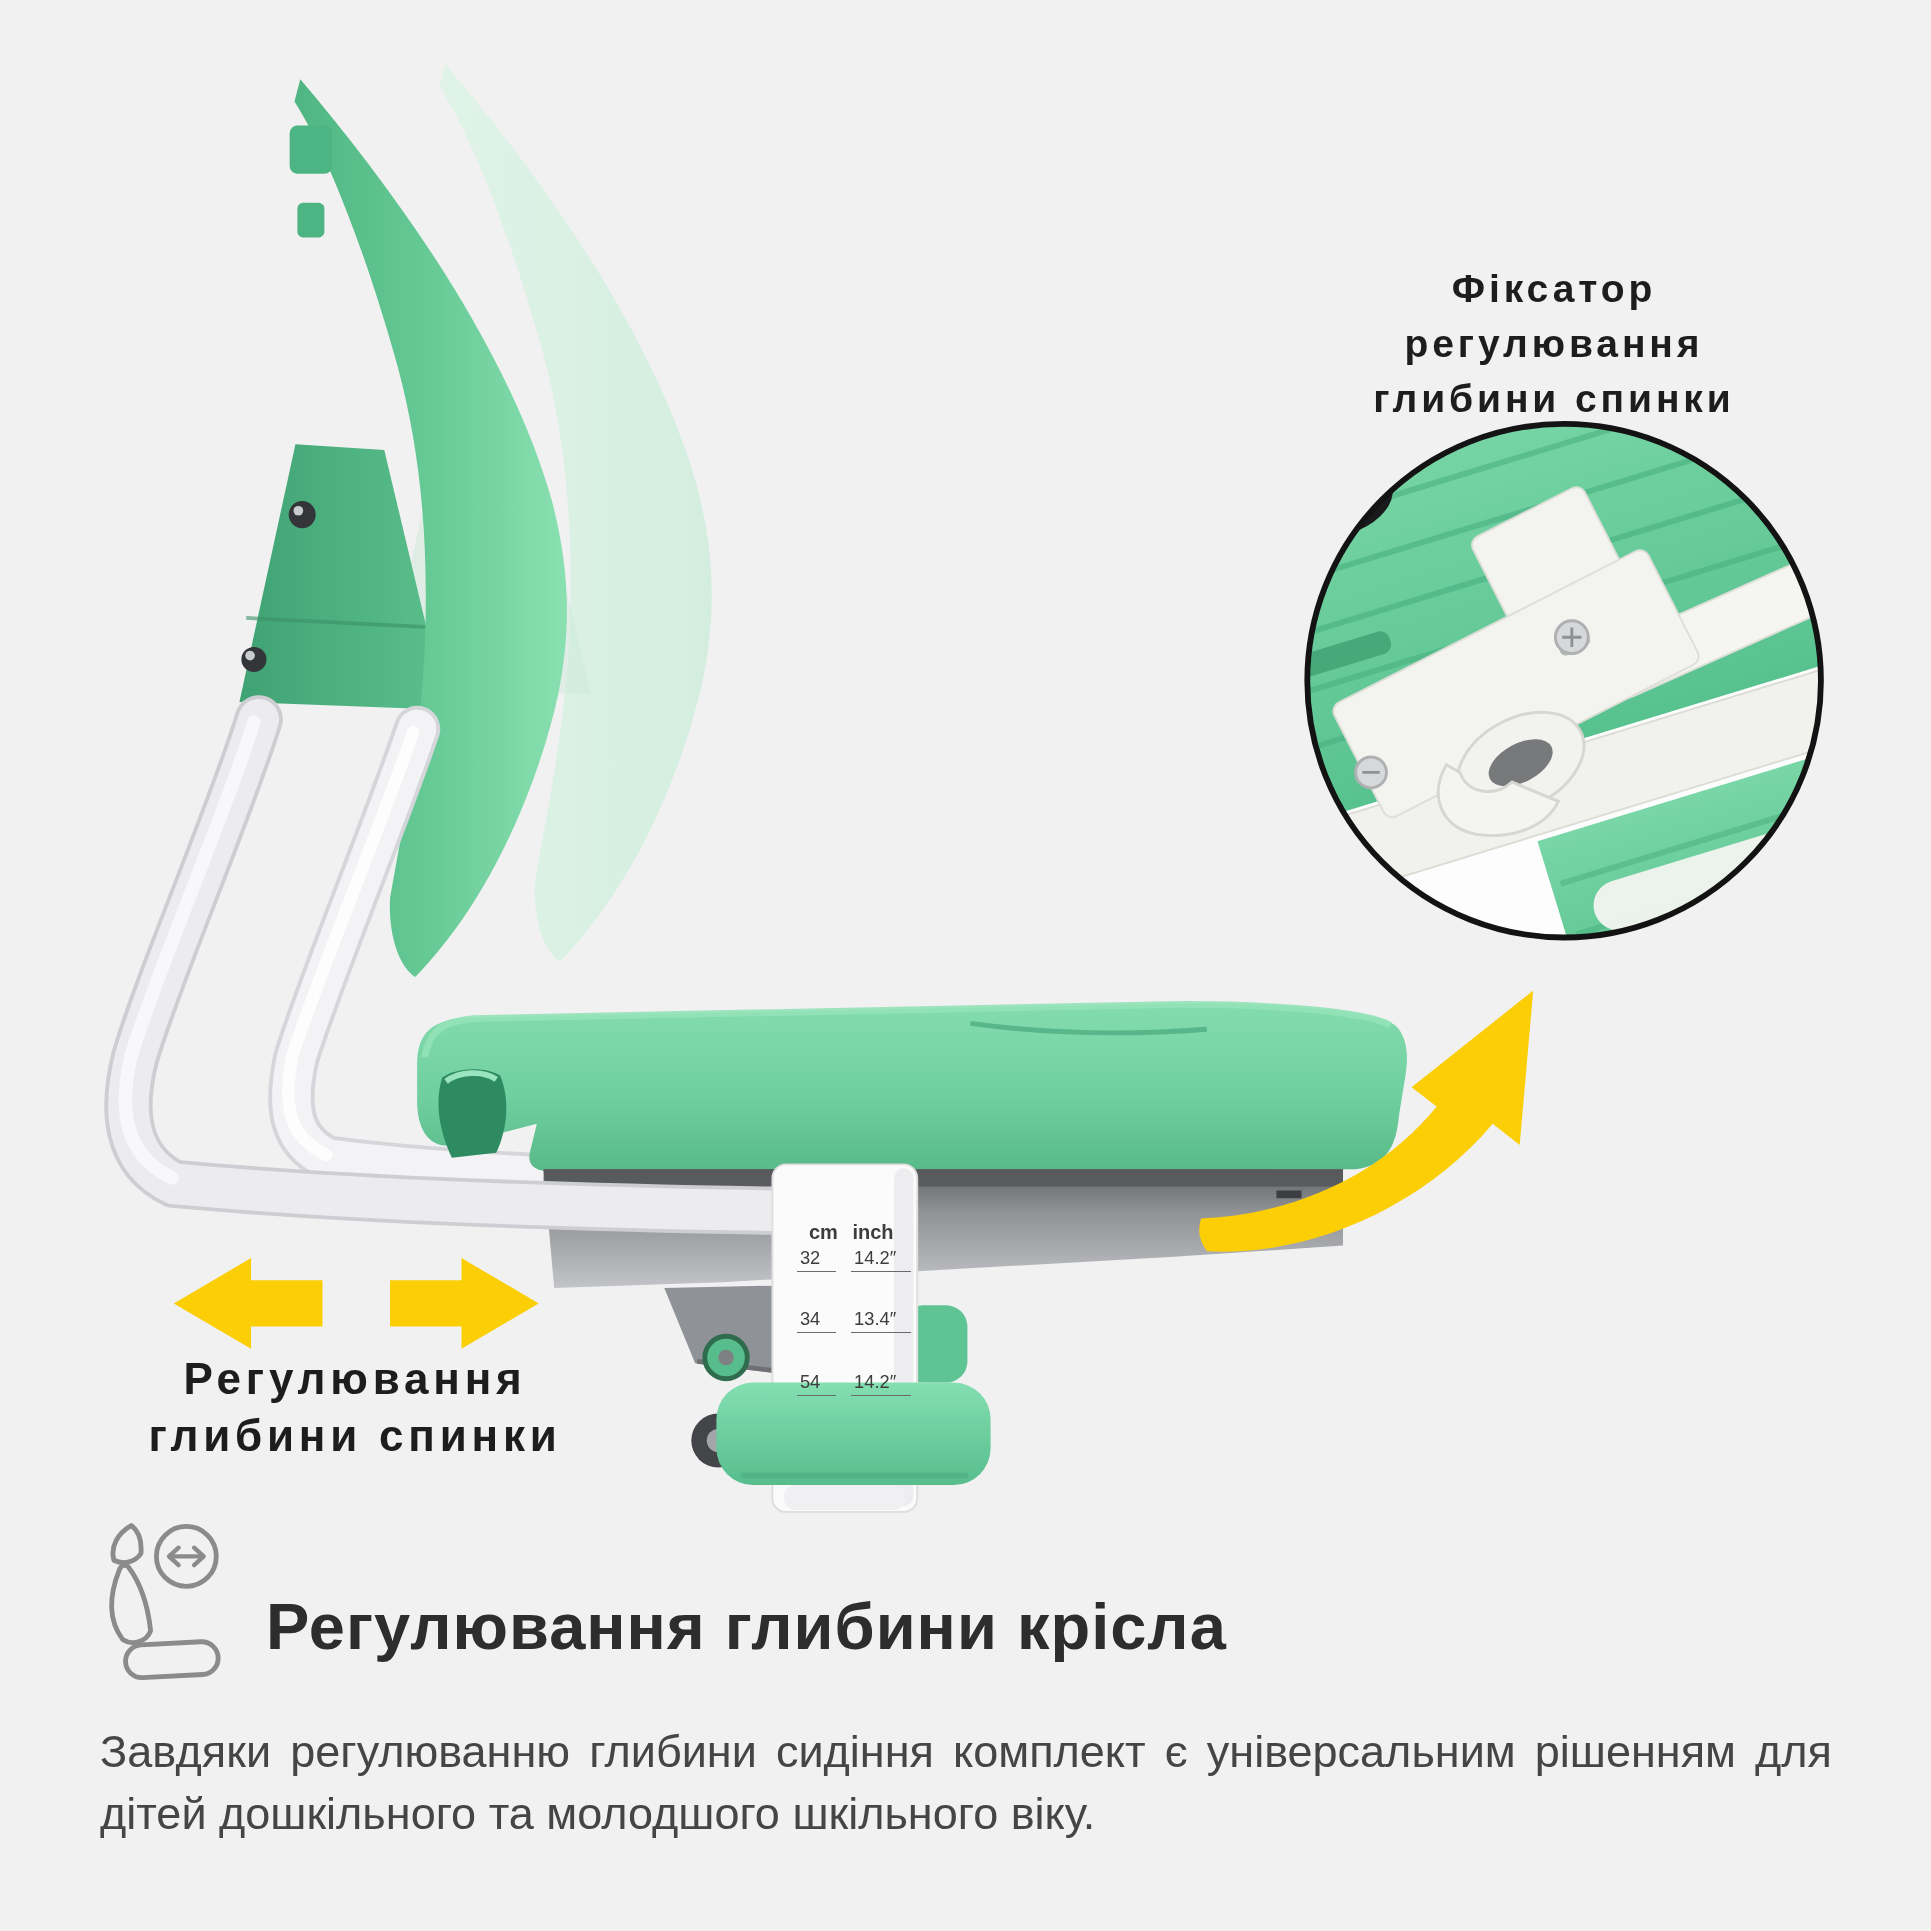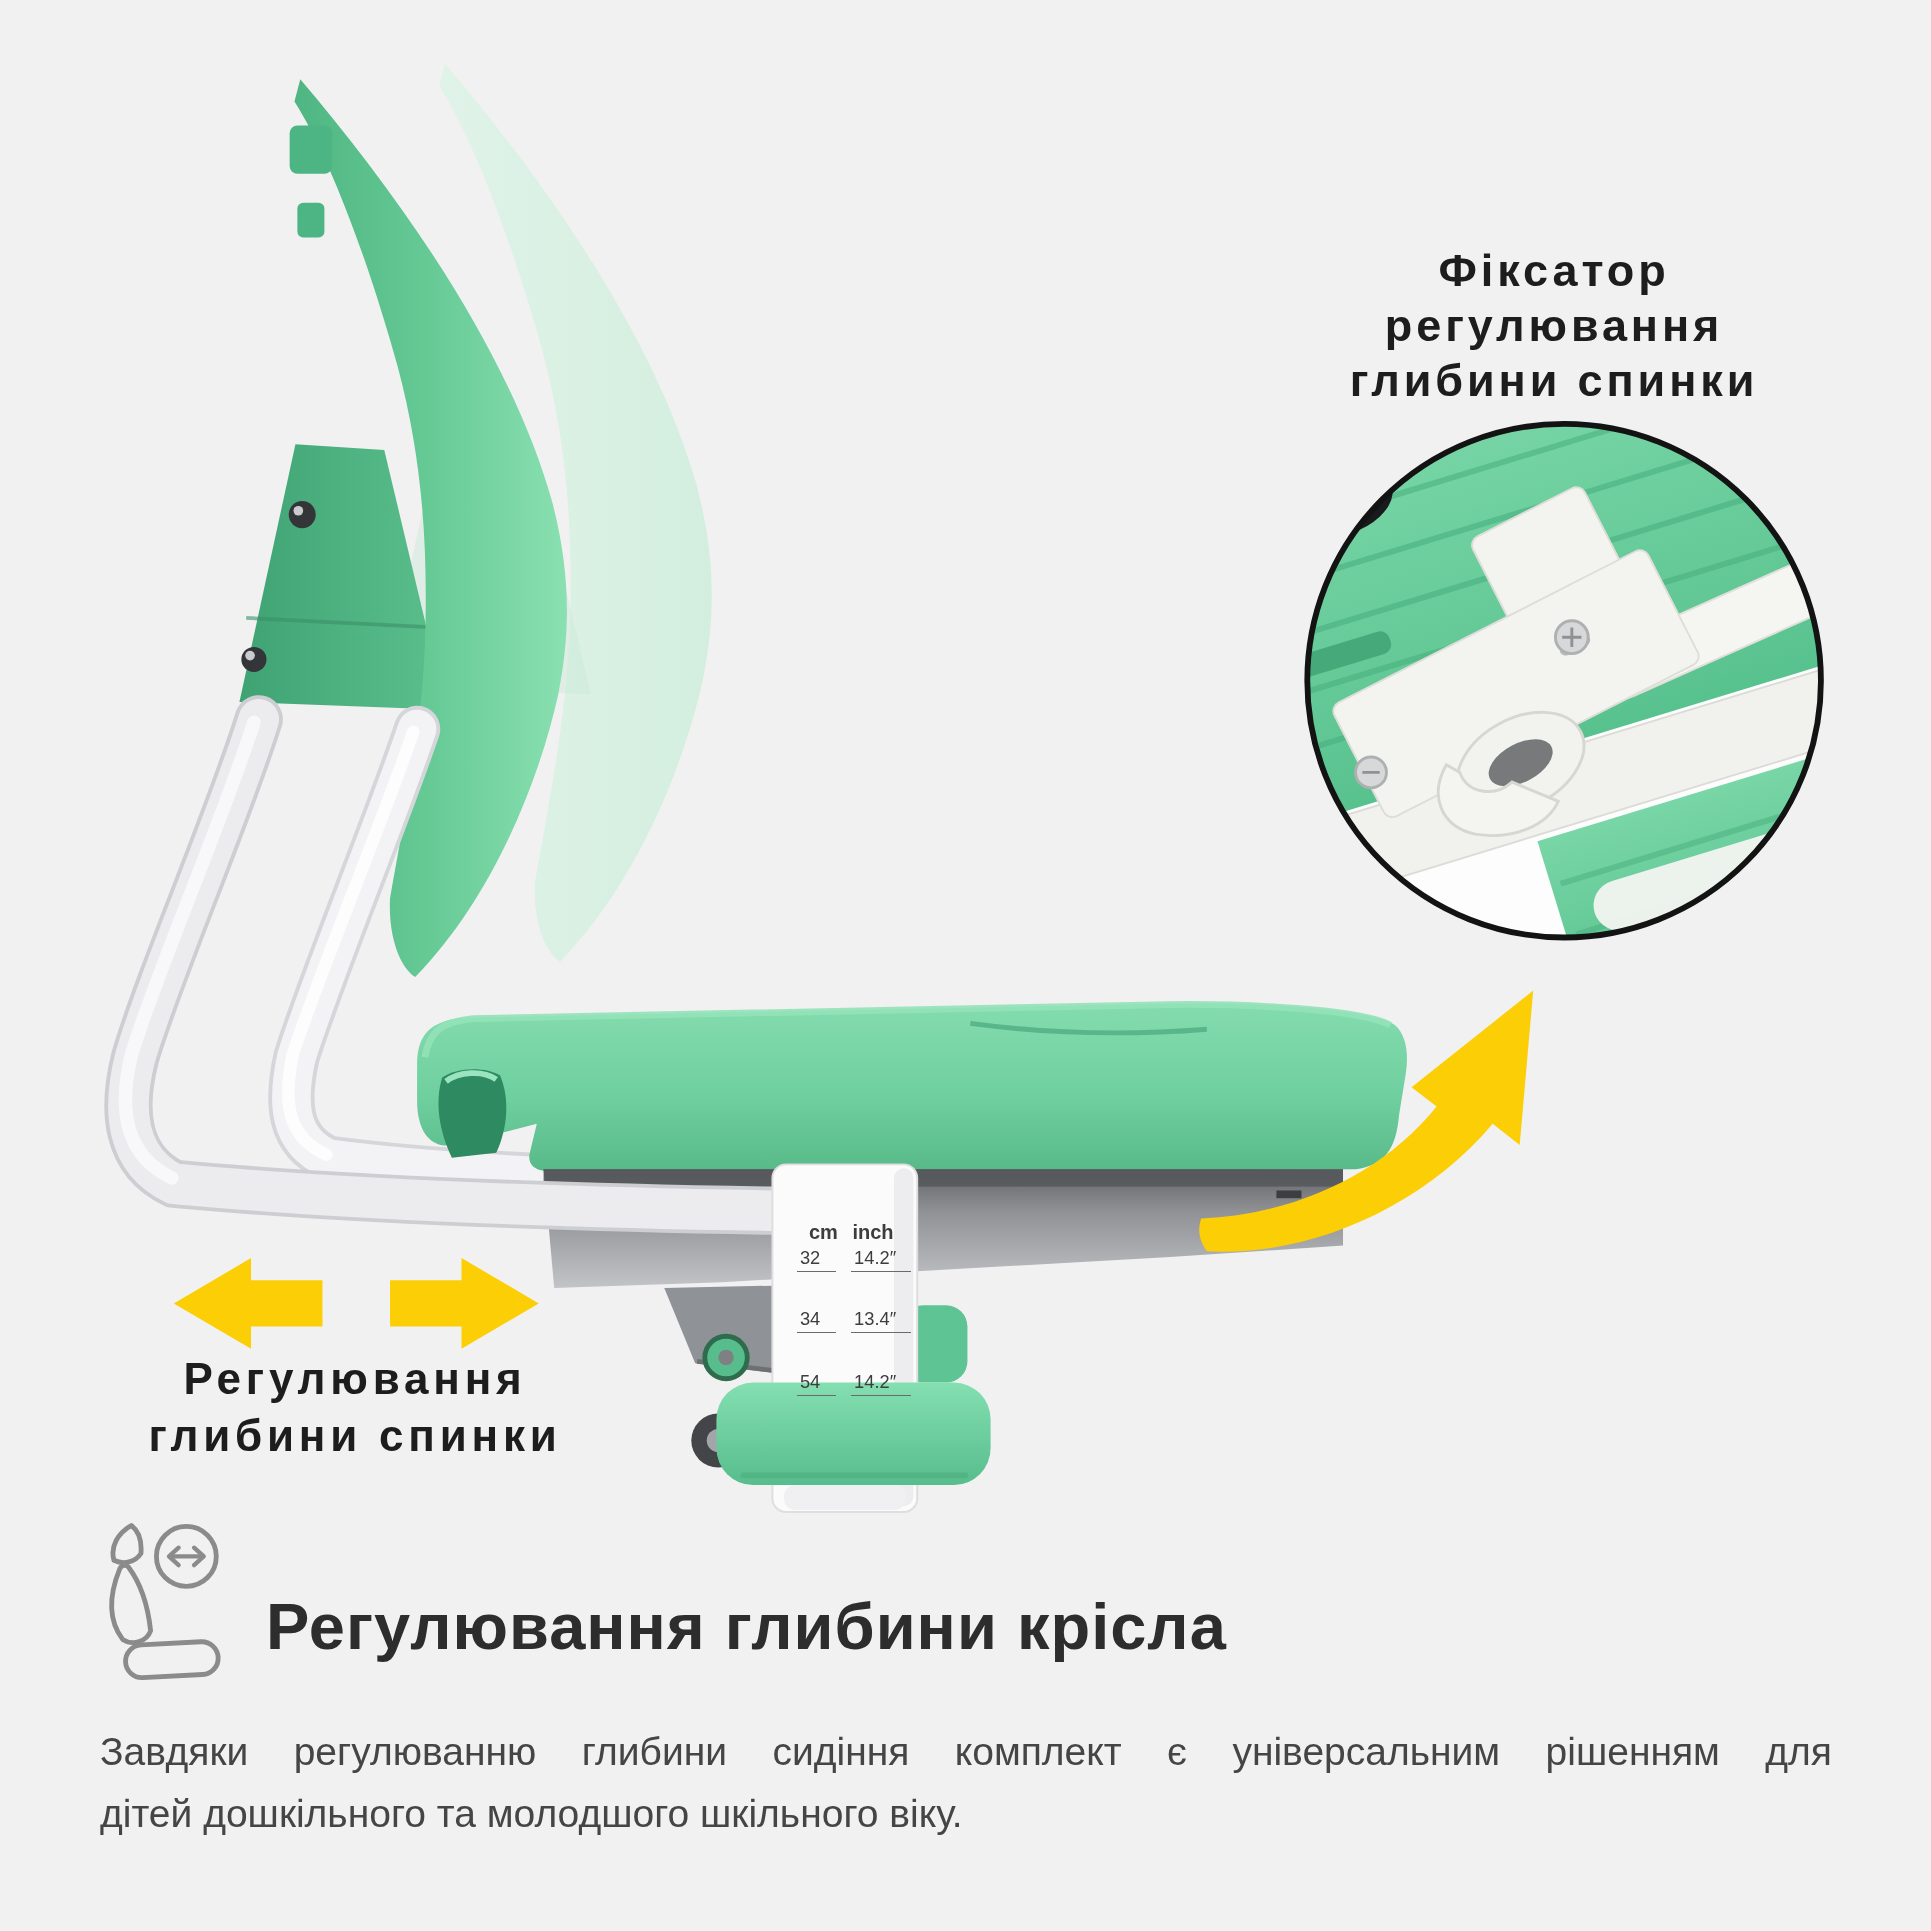--- a/index.html
+++ b/index.html
@@ -3,35 +3,35 @@
 <meta charset="utf-8">
 <style>
   html,body{margin:0;padding:0;background:#e8e8e8;}
   .stage{
     position:relative;width:1931px;height:1931px;background:#f1f1f2;
     font-family:"Liberation Sans",sans-serif;overflow:hidden;
   }
   .stage svg.scene{position:absolute;left:0;top:0;}
   .callout{position:absolute;text-align:center;font-weight:700;color:#1d1d1d;}
   .callout .cl{display:block;}
-  .callout-lock{left:1274px;top:243px;width:560px;font-size:45px;line-height:55px;letter-spacing:3.9px;}
+  .callout-lock{left:1274px;top:261px;width:560px;font-size:39px;line-height:55px;letter-spacing:3.9px;}
   .callout-back{left:104px;top:1350px;width:502px;font-size:44px;line-height:57px;letter-spacing:4.8px;}
   .ruler{position:absolute;left:772px;top:1163px;width:164px;height:241px;color:#3d3d3d;margin-top:28px;}
   .ruler-header{position:absolute;top:30px;left:37px;display:flex;gap:14.5px;font-size:20px;font-weight:700;}
   .ruler-row{position:absolute;left:25px;display:flex;gap:15.4px;font-size:18.3px;}
   .ruler-row span{border-bottom:1.9px solid #6a6a6a;text-align:left;padding:0 2.9px 1.9px;min-width:33px;}
   .ruler-row .inch-val{min-width:54px;}
   .ruler-row.r1{top:56px;}
   .ruler-row.r2{top:117px;}
   .ruler-row.r3{top:180px;}
   .heading{
     position:absolute;left:266px;top:1589px;font-size:65px;font-weight:800;
     color:#2d2d2d;letter-spacing:1px;white-space:nowrap;
   }
-  .body-text{position:absolute;left:100px;top:1721px;width:1732px;font-size:39px;line-height:62px;color:#454545;}
+  .body-text{position:absolute;left:100px;top:1721px;width:1732px;font-size:45px;line-height:62px;color:#454545;}
   .body-text .l1{text-align:justify;text-align-last:justify;}
   .body-text .l2{text-align:left;}
 </style>
 </head>
 <body>
 
 <div class="stage">
 
   <svg class="scene" width="1931" height="1931" viewBox="0 0 2000 2000">
     <defs>

